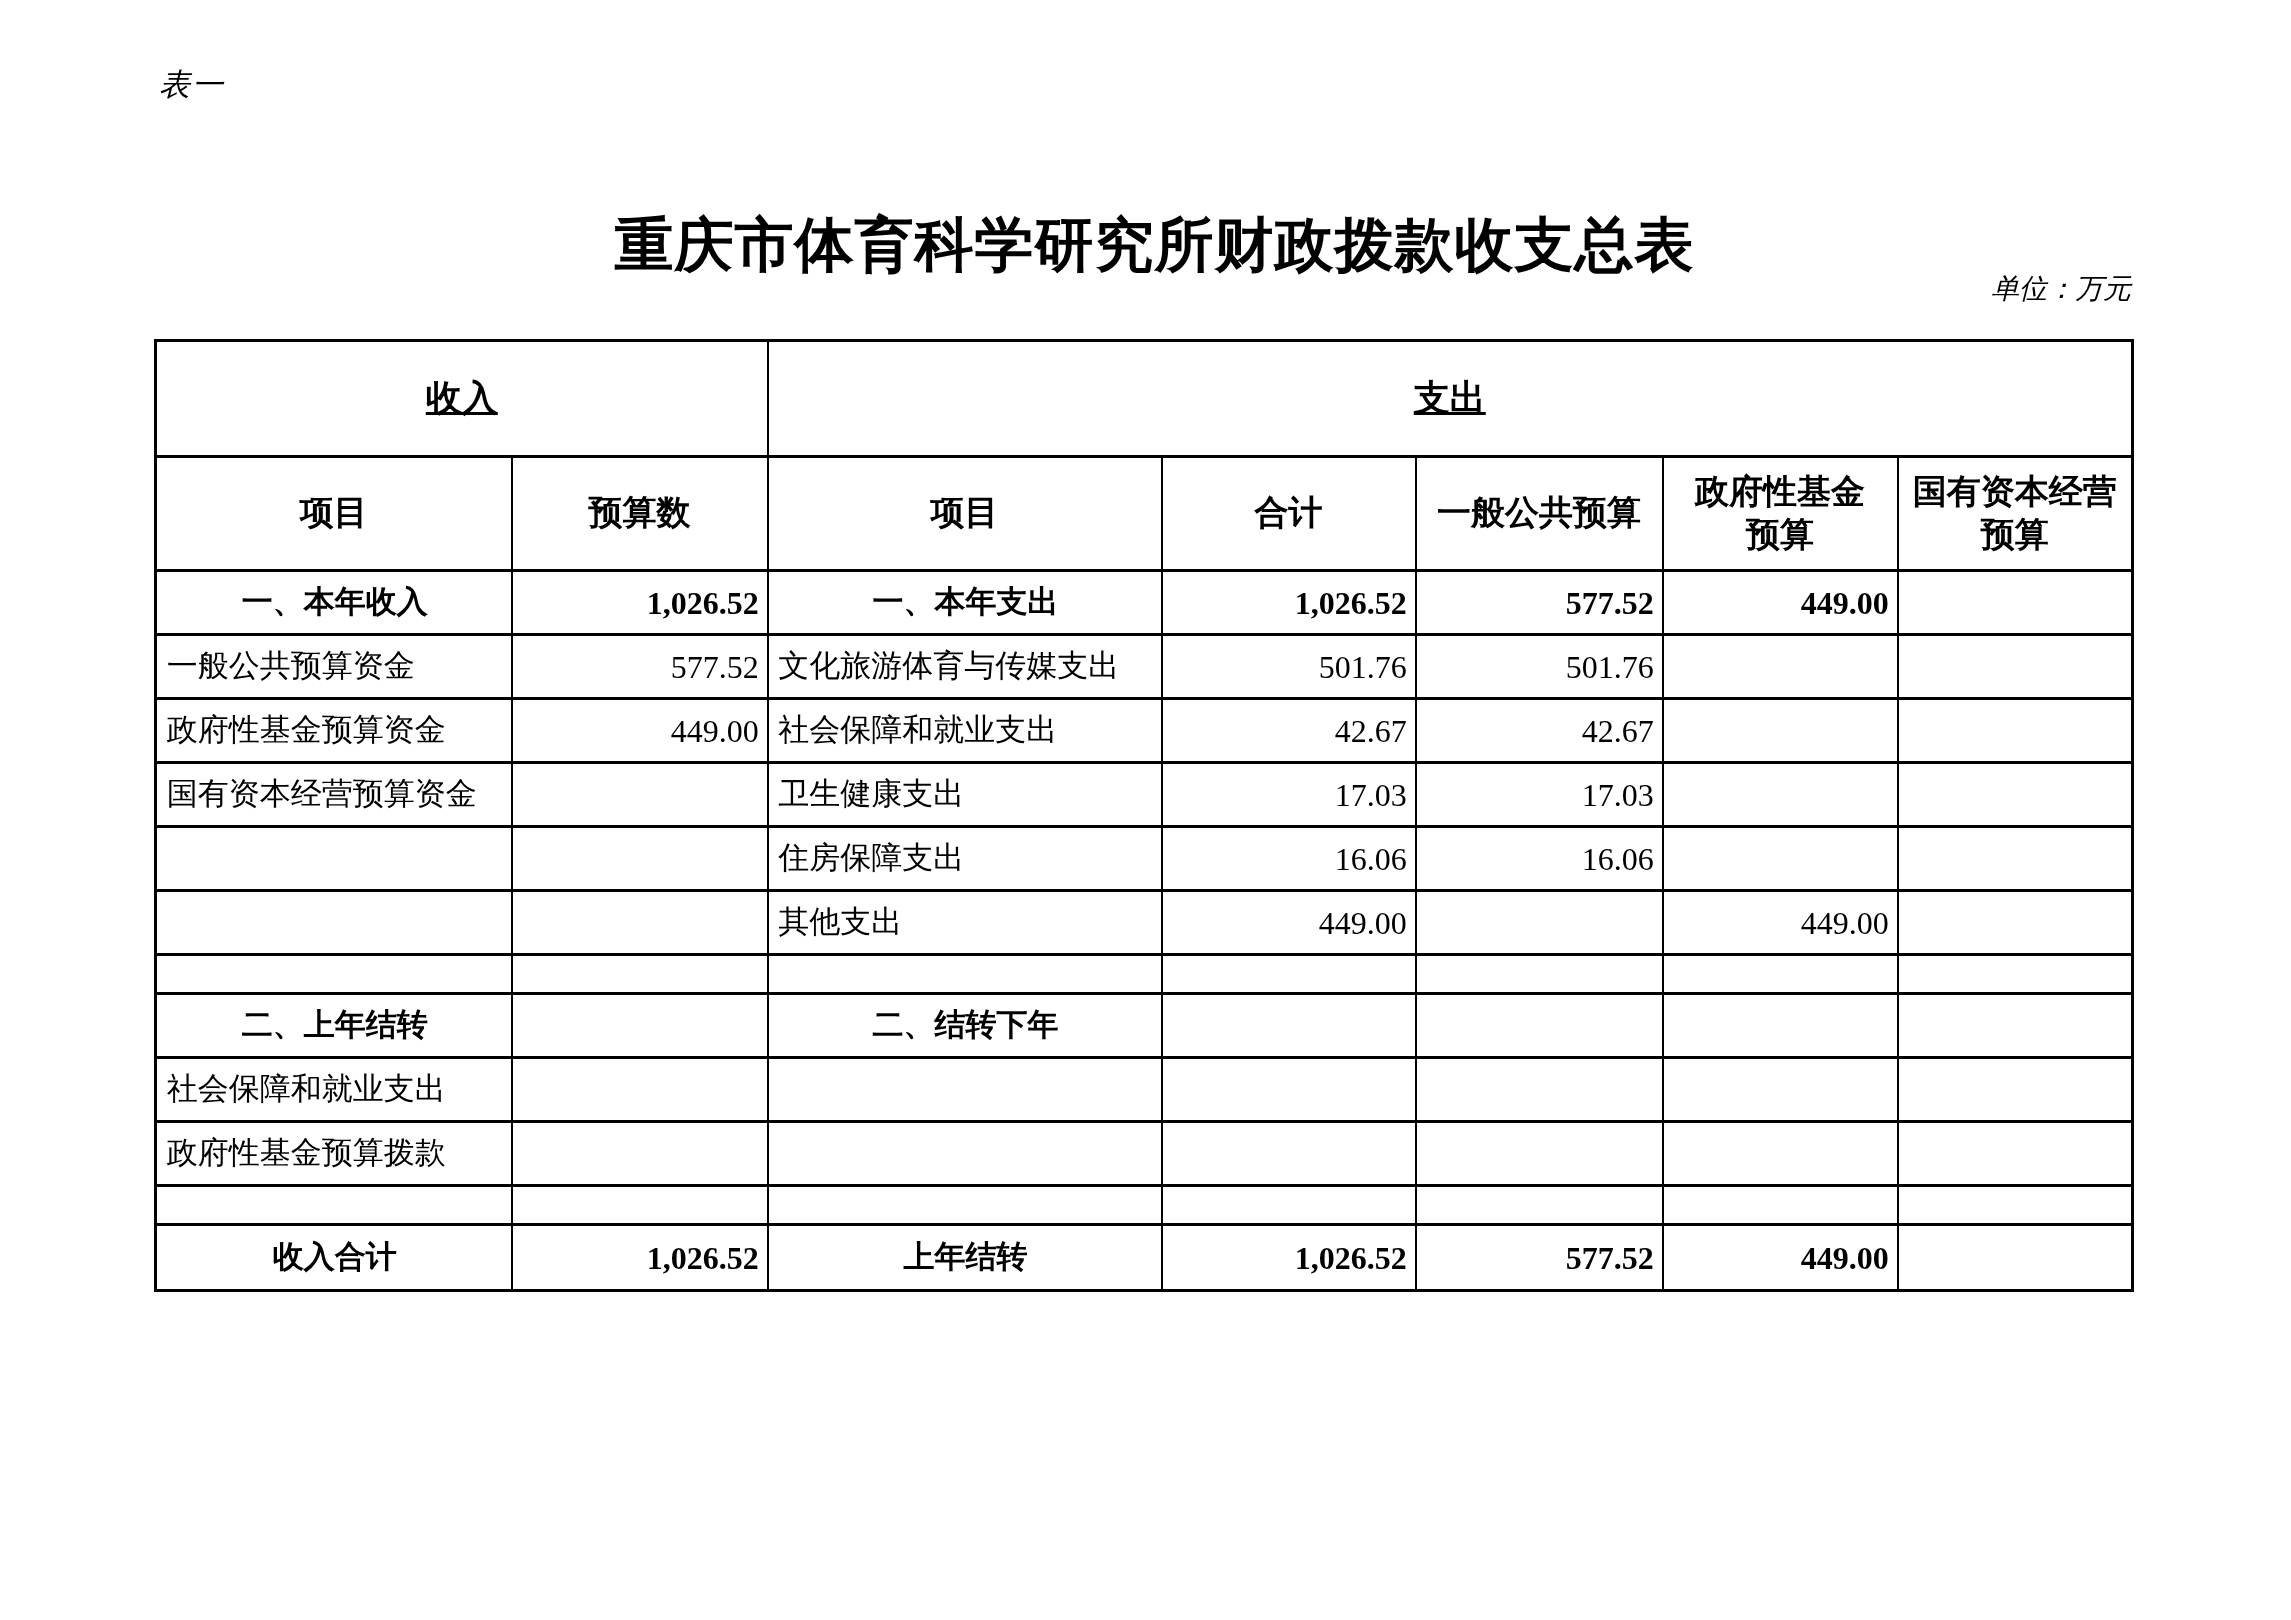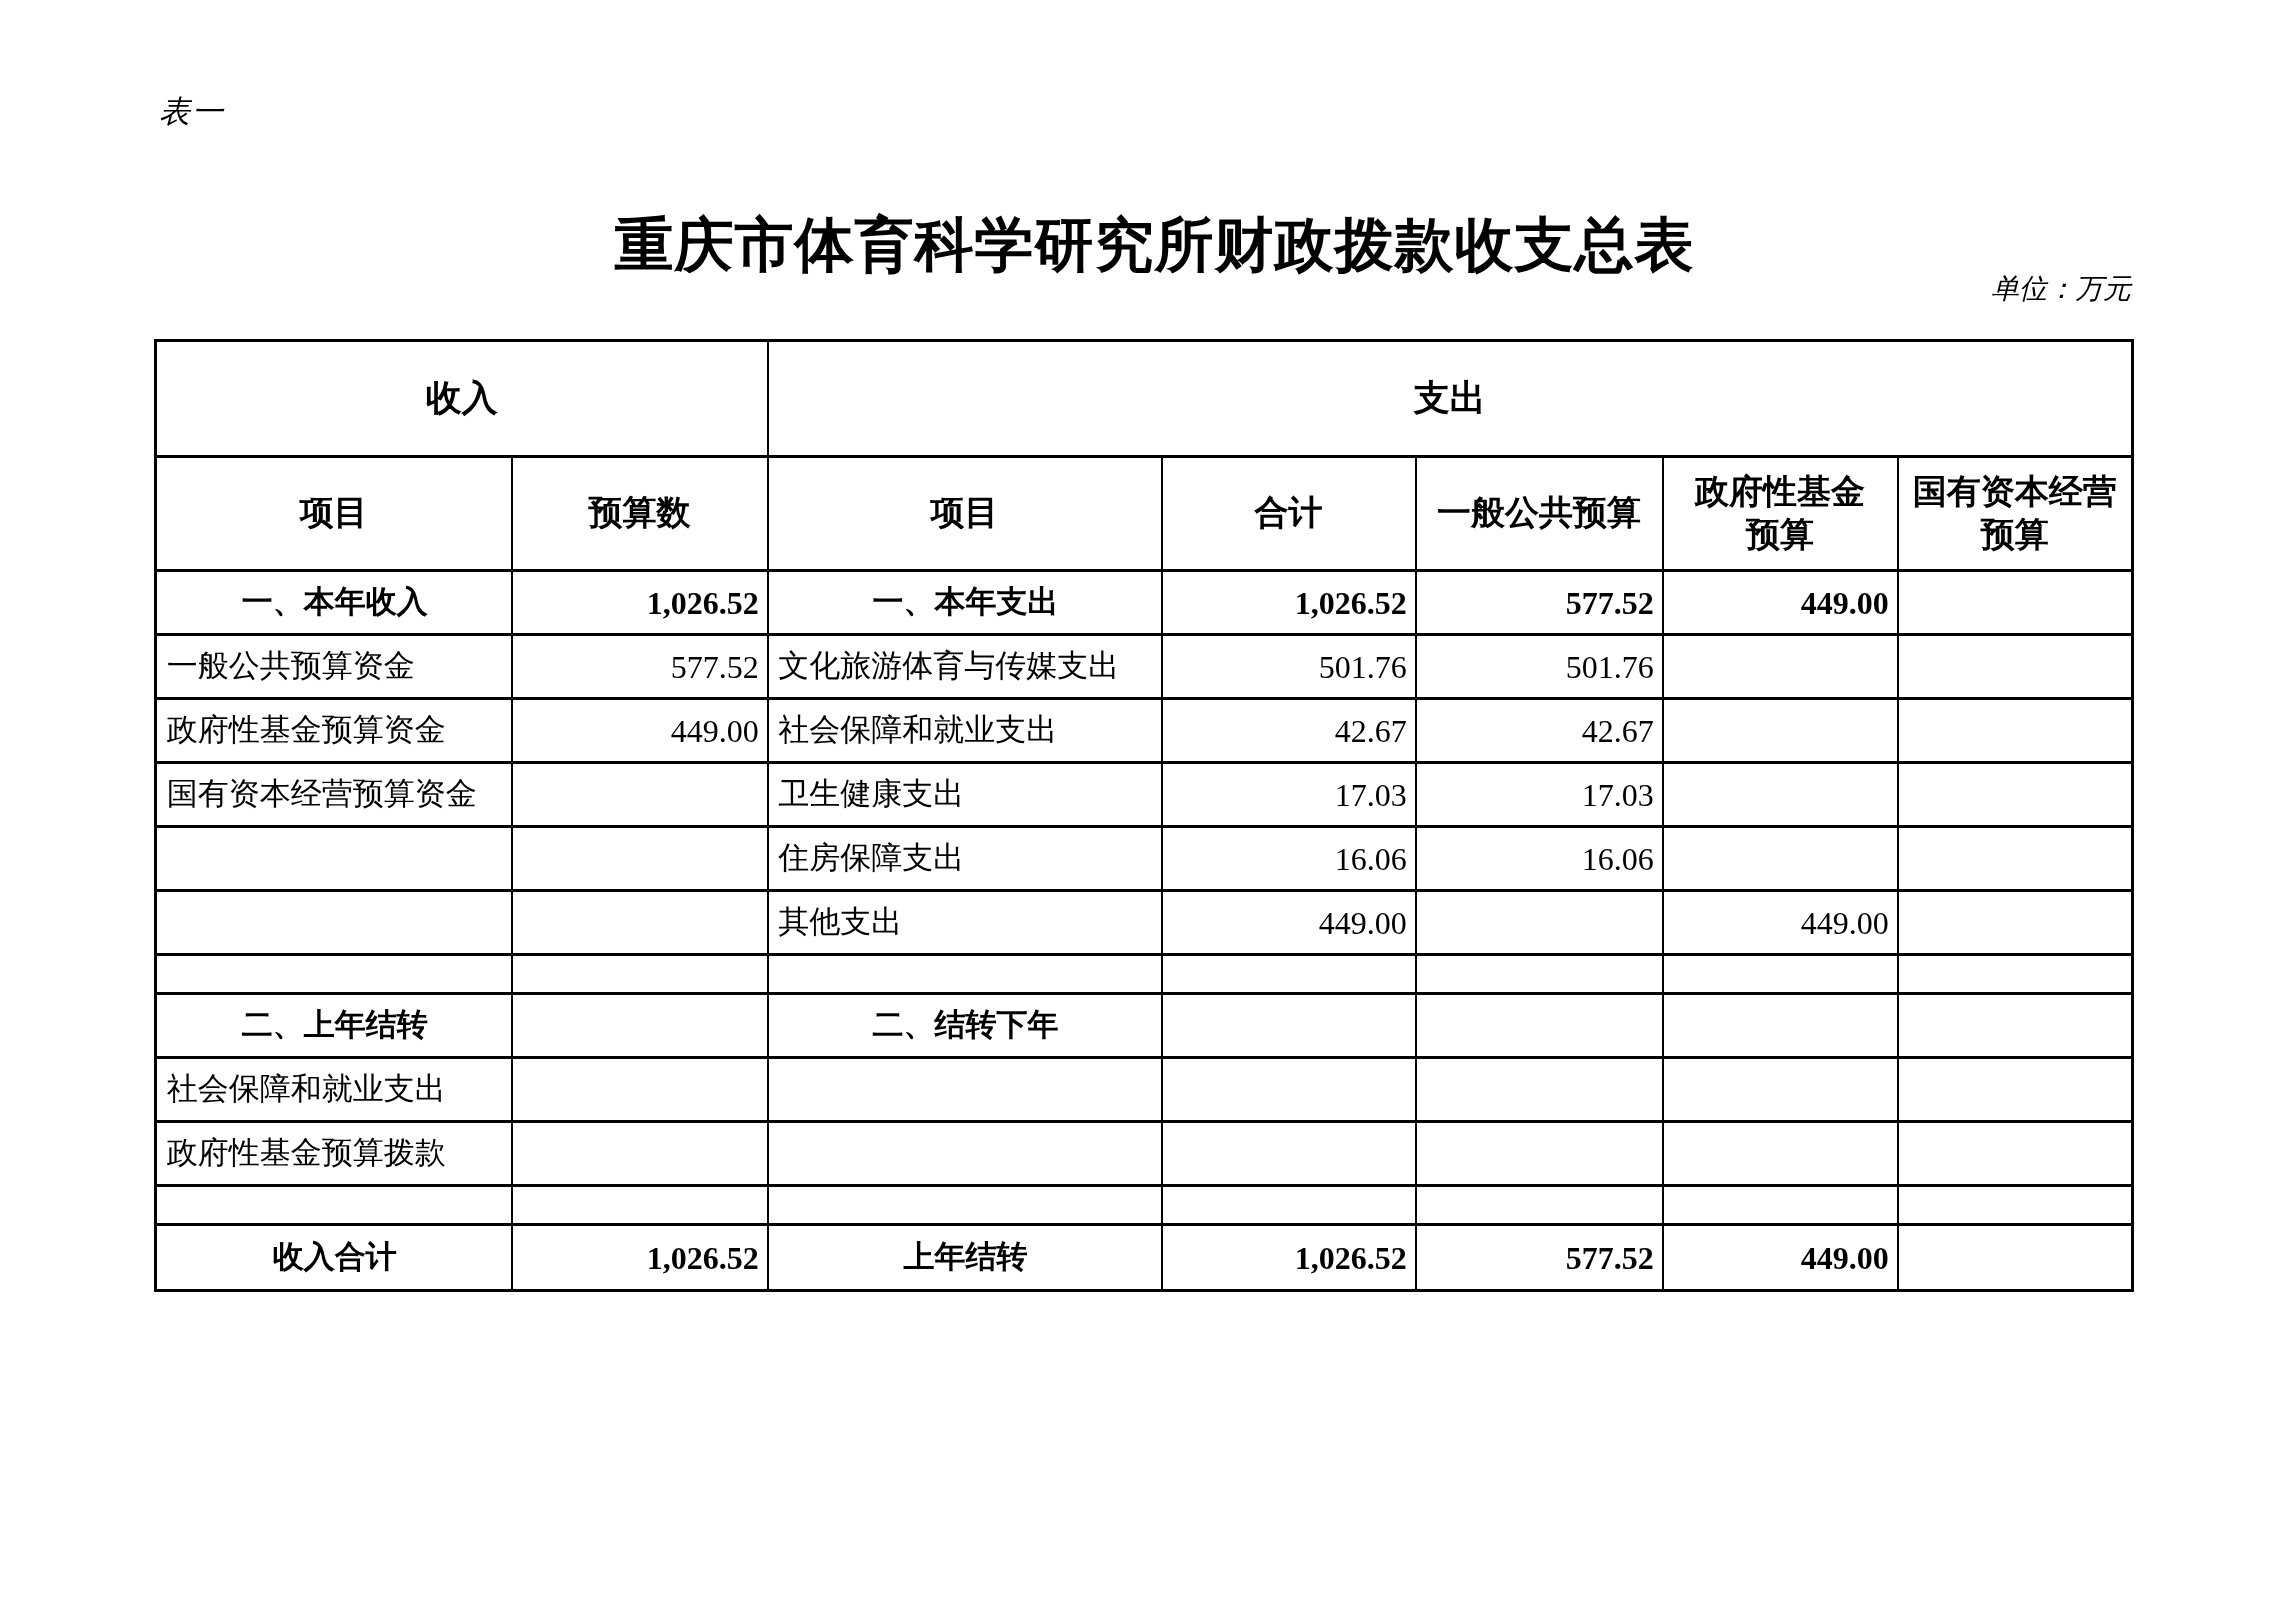--- a/index.html
+++ b/index.html
@@ -12,21 +12,21 @@
   .page {
     position: relative;
     width: 2292px;
     height: 1620px;
     background: #ffffff;
     overflow: hidden;
   }
   .table-label {
     position: absolute;
     left: 159px;
-    top: 91px;
+    top: 64px;
     font-size: 31px;
     font-style: italic;       
     letter-spacing: 2px;
   }
   .doc-title {
     position: absolute;
     left: 154px;
     top: 194px;
     width: 1977px;
     margin: 12px;
@@ -64,21 +64,21 @@
     vertical-align: middle;
     overflow: hidden;
     white-space: pre-line;
     line-height: 1.25;
   }
   tr.group-row   { height: 116px; }
   tr.colhead-row { height: 114px; }
   tr.data-row    { height: 64px; }
   tr.spacer-row  { height: 39px; }
   tr.total-row   { height: 66px; }
-  tr.group-row th   { font-size: 36px; font-weight: bold; text-align: center; }
+  tr.group-row th   { font-size: 36px; font-weight: bold; text-align: center; text-decoration: underline; }
   tr.colhead-row th { font-size: 34px; font-weight: bold; text-align: center; }
   td.item { text-align: left;  padding-left: 9.8px; }
   td.num  { text-align: right; padding-right: 7.8px; font-size: 32px; }
   tr.sec td, tr.total-row td { font-weight: bold; }
   tr.sec td.item, tr.total-row td.item { text-align: center; margin-top: 24px; }
 </style>
 </head>
 <body>
 
 <div class="page">

